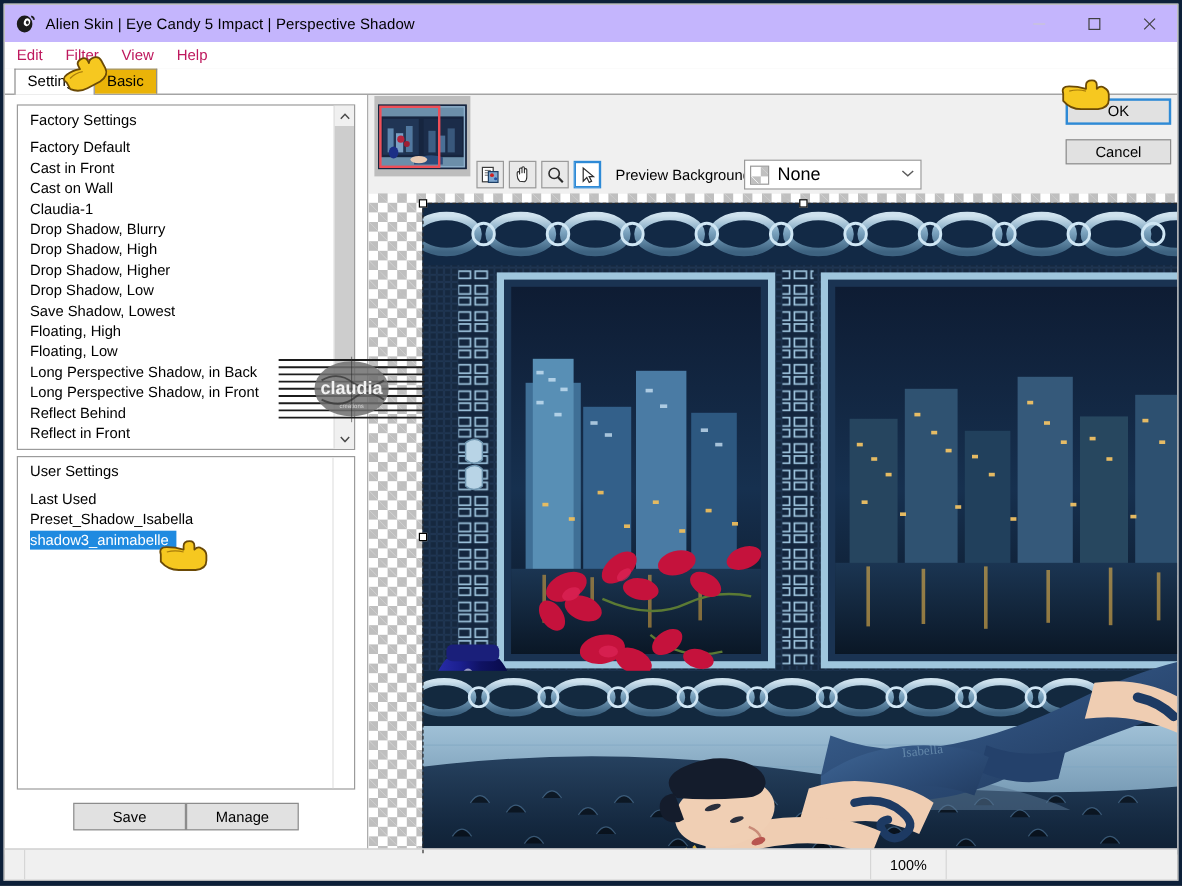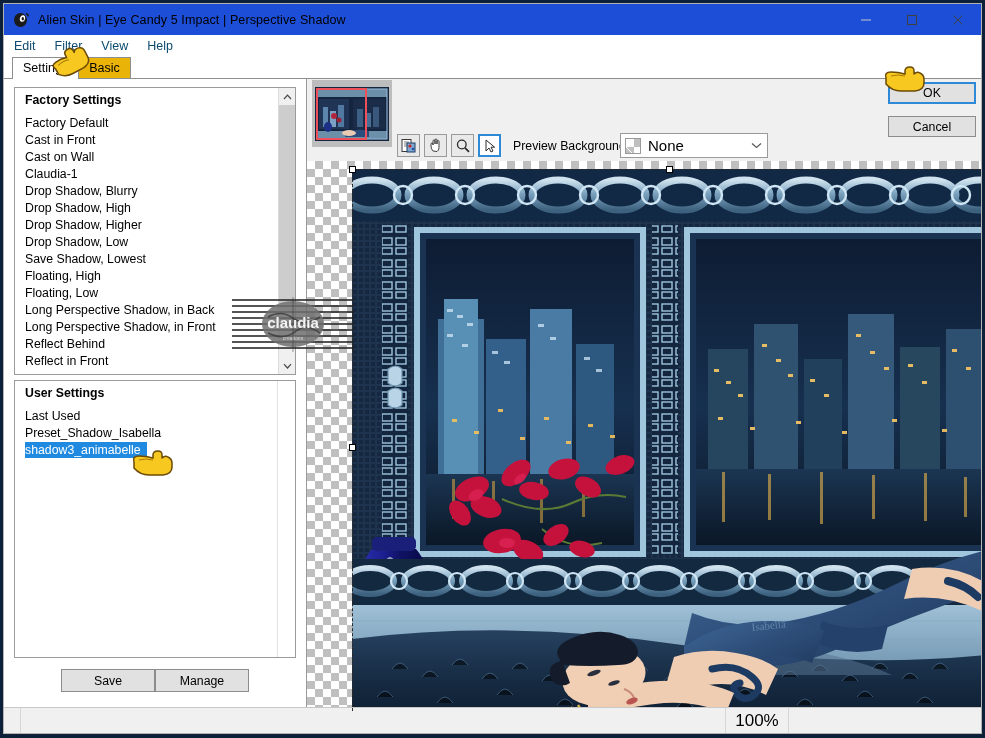--- a/index.html
+++ b/index.html
@@ -23,21 +23,21 @@
     width: 979px; height: 731px;
     background: #f0f0f0;
     border: 1px solid #b3b3b3;
     overflow: hidden;
   }
 
   
   .titlebar {
     position: relative;
     height: 31px;
-    background: #1d4ed8;
+    background: #c4b5fd;
     display: flex;
     align-items: center;
   }
   .app-icon {
     width: 18px; height: 18px;
     margin-left: 8px; margin-right: 8px;
     flex: 0 0 auto;
     display: block;
   }
   .title-text {
@@ -66,21 +66,21 @@
     height: 22px;
     background: #ffffff;
     display: flex;
     align-items: center;
     padding-left: 8px;
     position: relative;
     z-index: 5;
   }
   .menu-item {
     font-size: 12.5px;
-    color: #0c4a6e;
+    color: #be185d;
     padding: 2px 9px 2px 2px;
     margin-right: 8px;
     white-space: nowrap;
   }
 
   
   .tabstrip {
     position: relative;
     height: 22px;
     background: #ffffff;
@@ -145,21 +145,21 @@
 
   .list-item {
     font-size: 12.3px;
     color: #000;
     height: 17px;
     line-height: 17px;
     padding-left: 10px;
     white-space: nowrap;
     overflow: hidden;
   }
-  .list-item.header { font-weight: bold; }
+  .list-item.header { font-weight: normal; }
   .list-item.gap { margin-bottom: 1px; }
   .list-item.selected {
     background: #1f8ae0;
     color: #ffffff;
     display: inline-block;
     padding-right: 6px;
     margin-left: 10px;
     padding-left: 0;
     line-height: 16px;
     height: 16px;
@@ -374,21 +374,21 @@
   }
   .status-cell {
     height: 100%;
     border-right: 1px solid #d6d6d6;
   }
   .status-cell.c1 { width: 17px; }
   .status-cell.c2 { width: 705px; }
   .status-cell.c3 {
     width: 63px;
     display: flex; align-items: center; justify-content: center;
-    font-size: 17px; color: #000;
+    font-size: 12px; color: #000;
   }
 
   
   .hand-cursor { position: absolute; z-index: 60; }
 
   
   .watermark {
     position: absolute;
     left: 228px; top: 293px;
     width: 122px; height: 55px;

